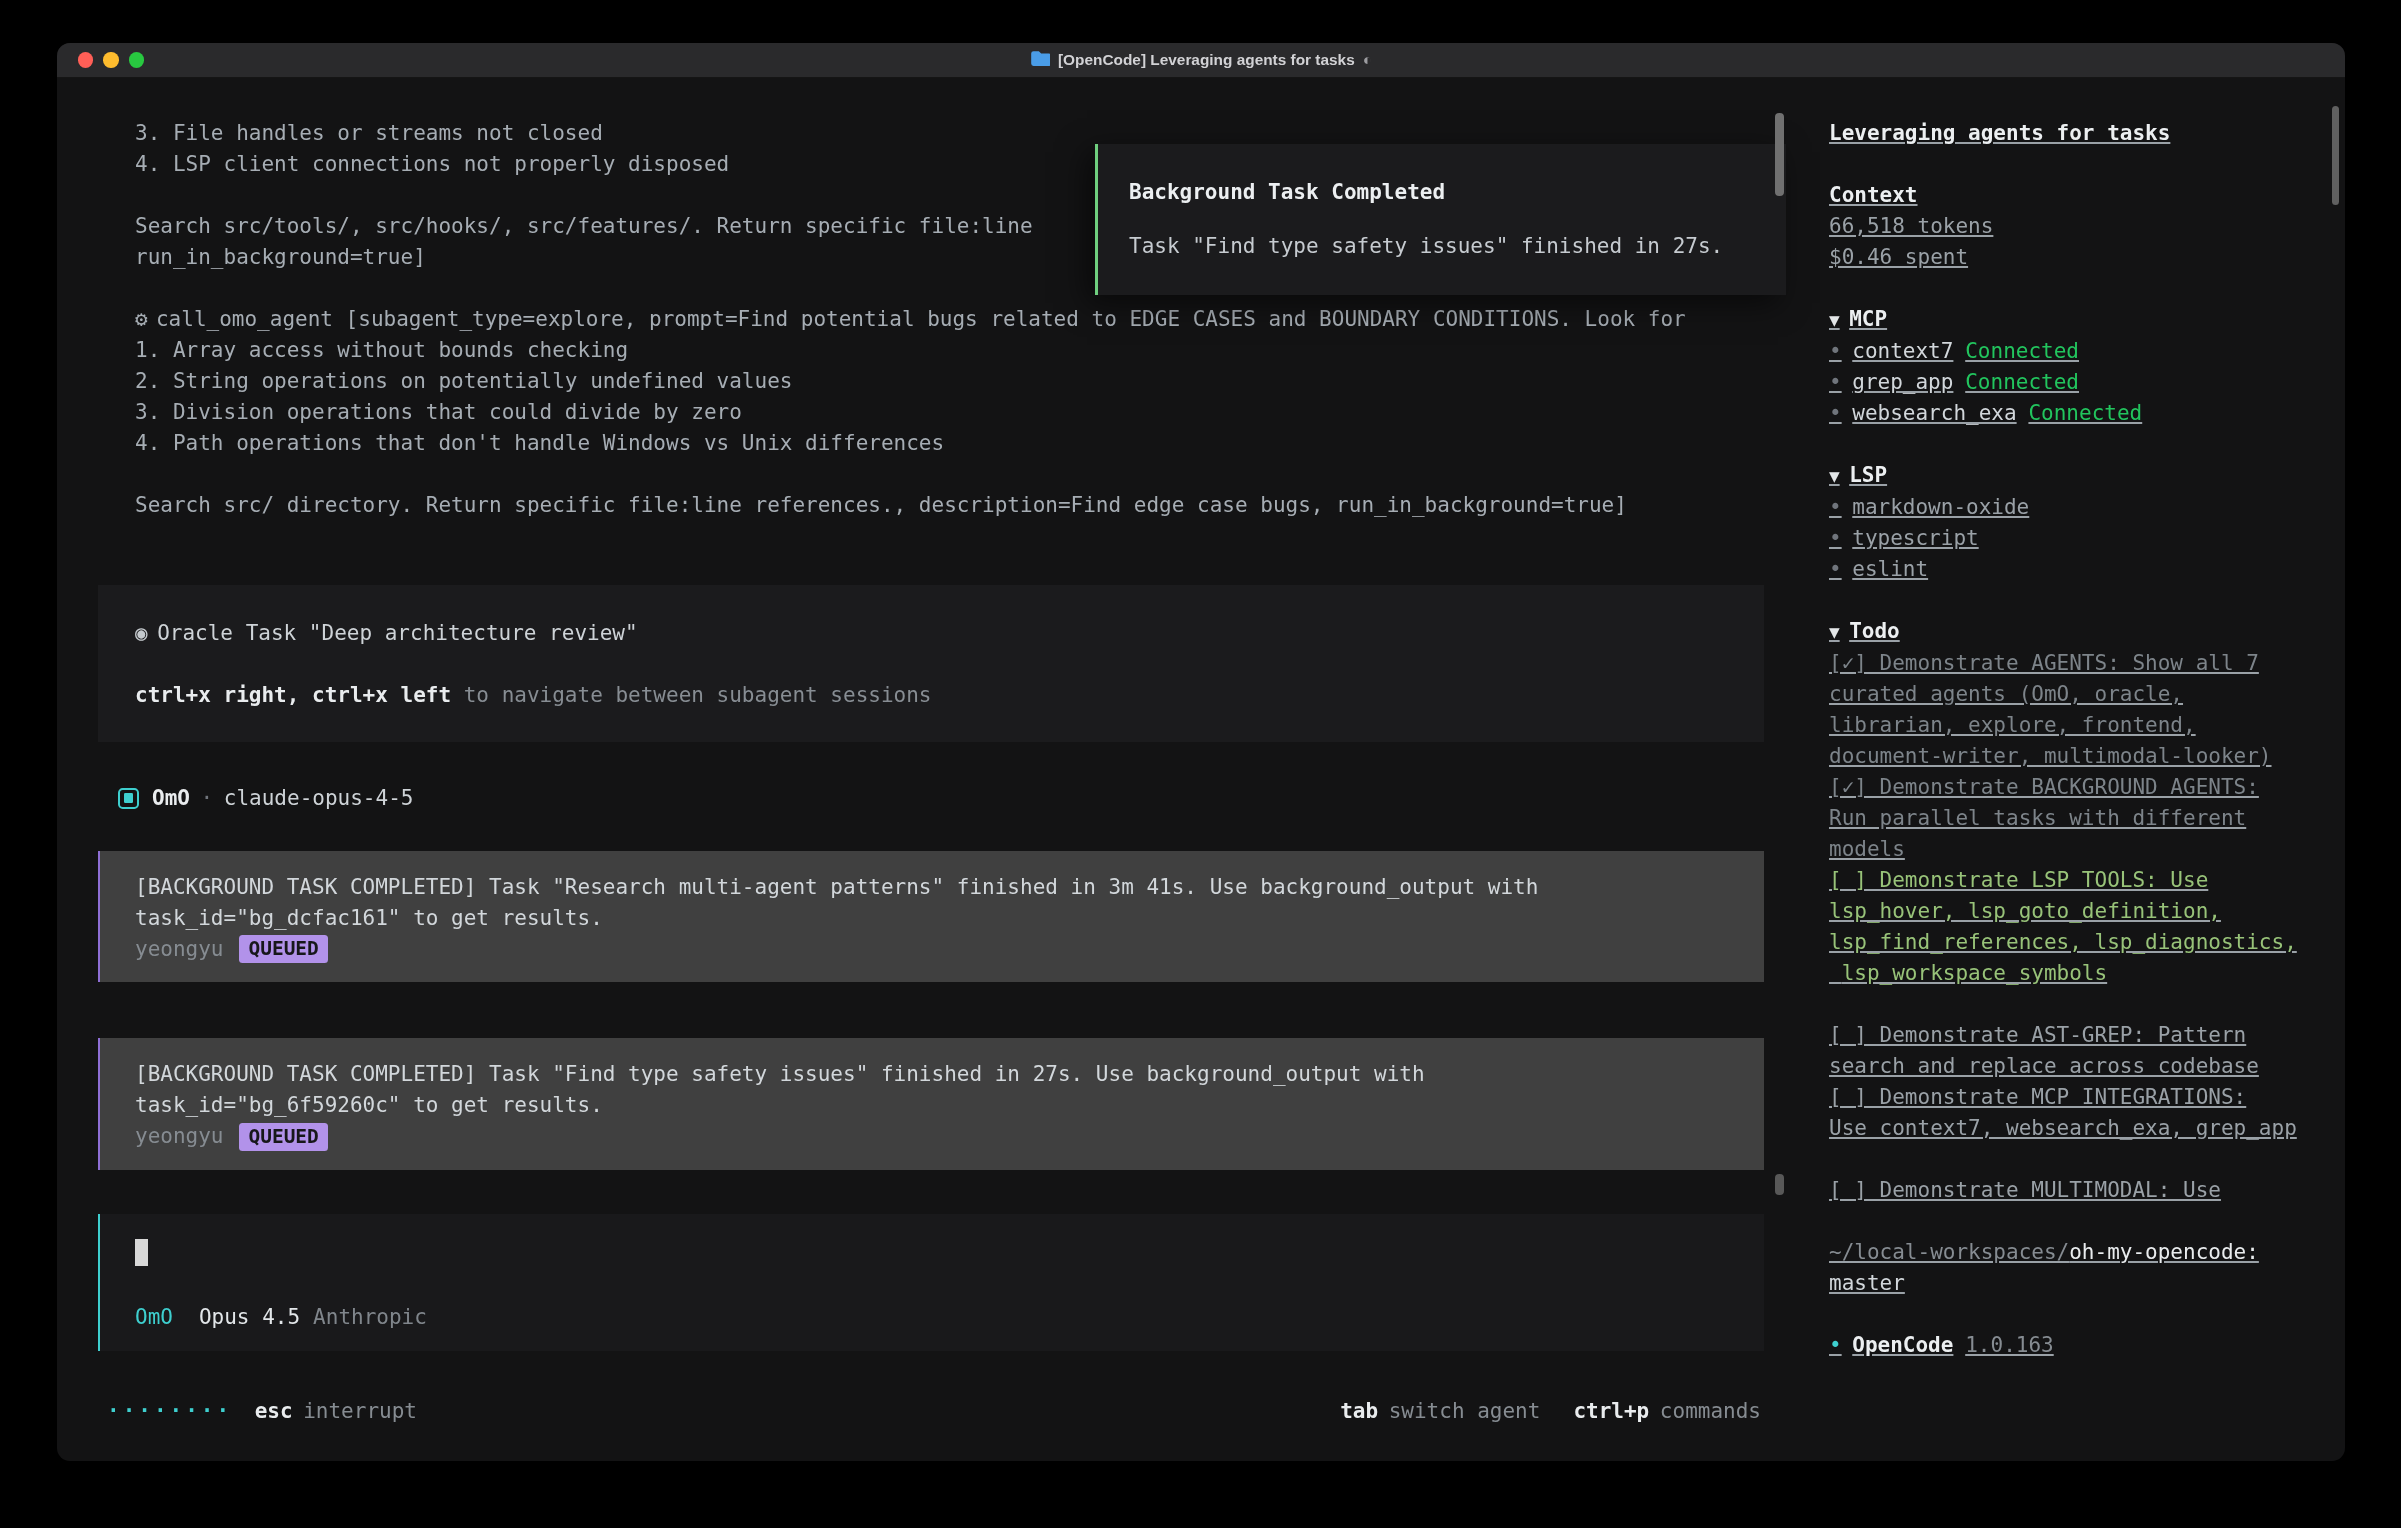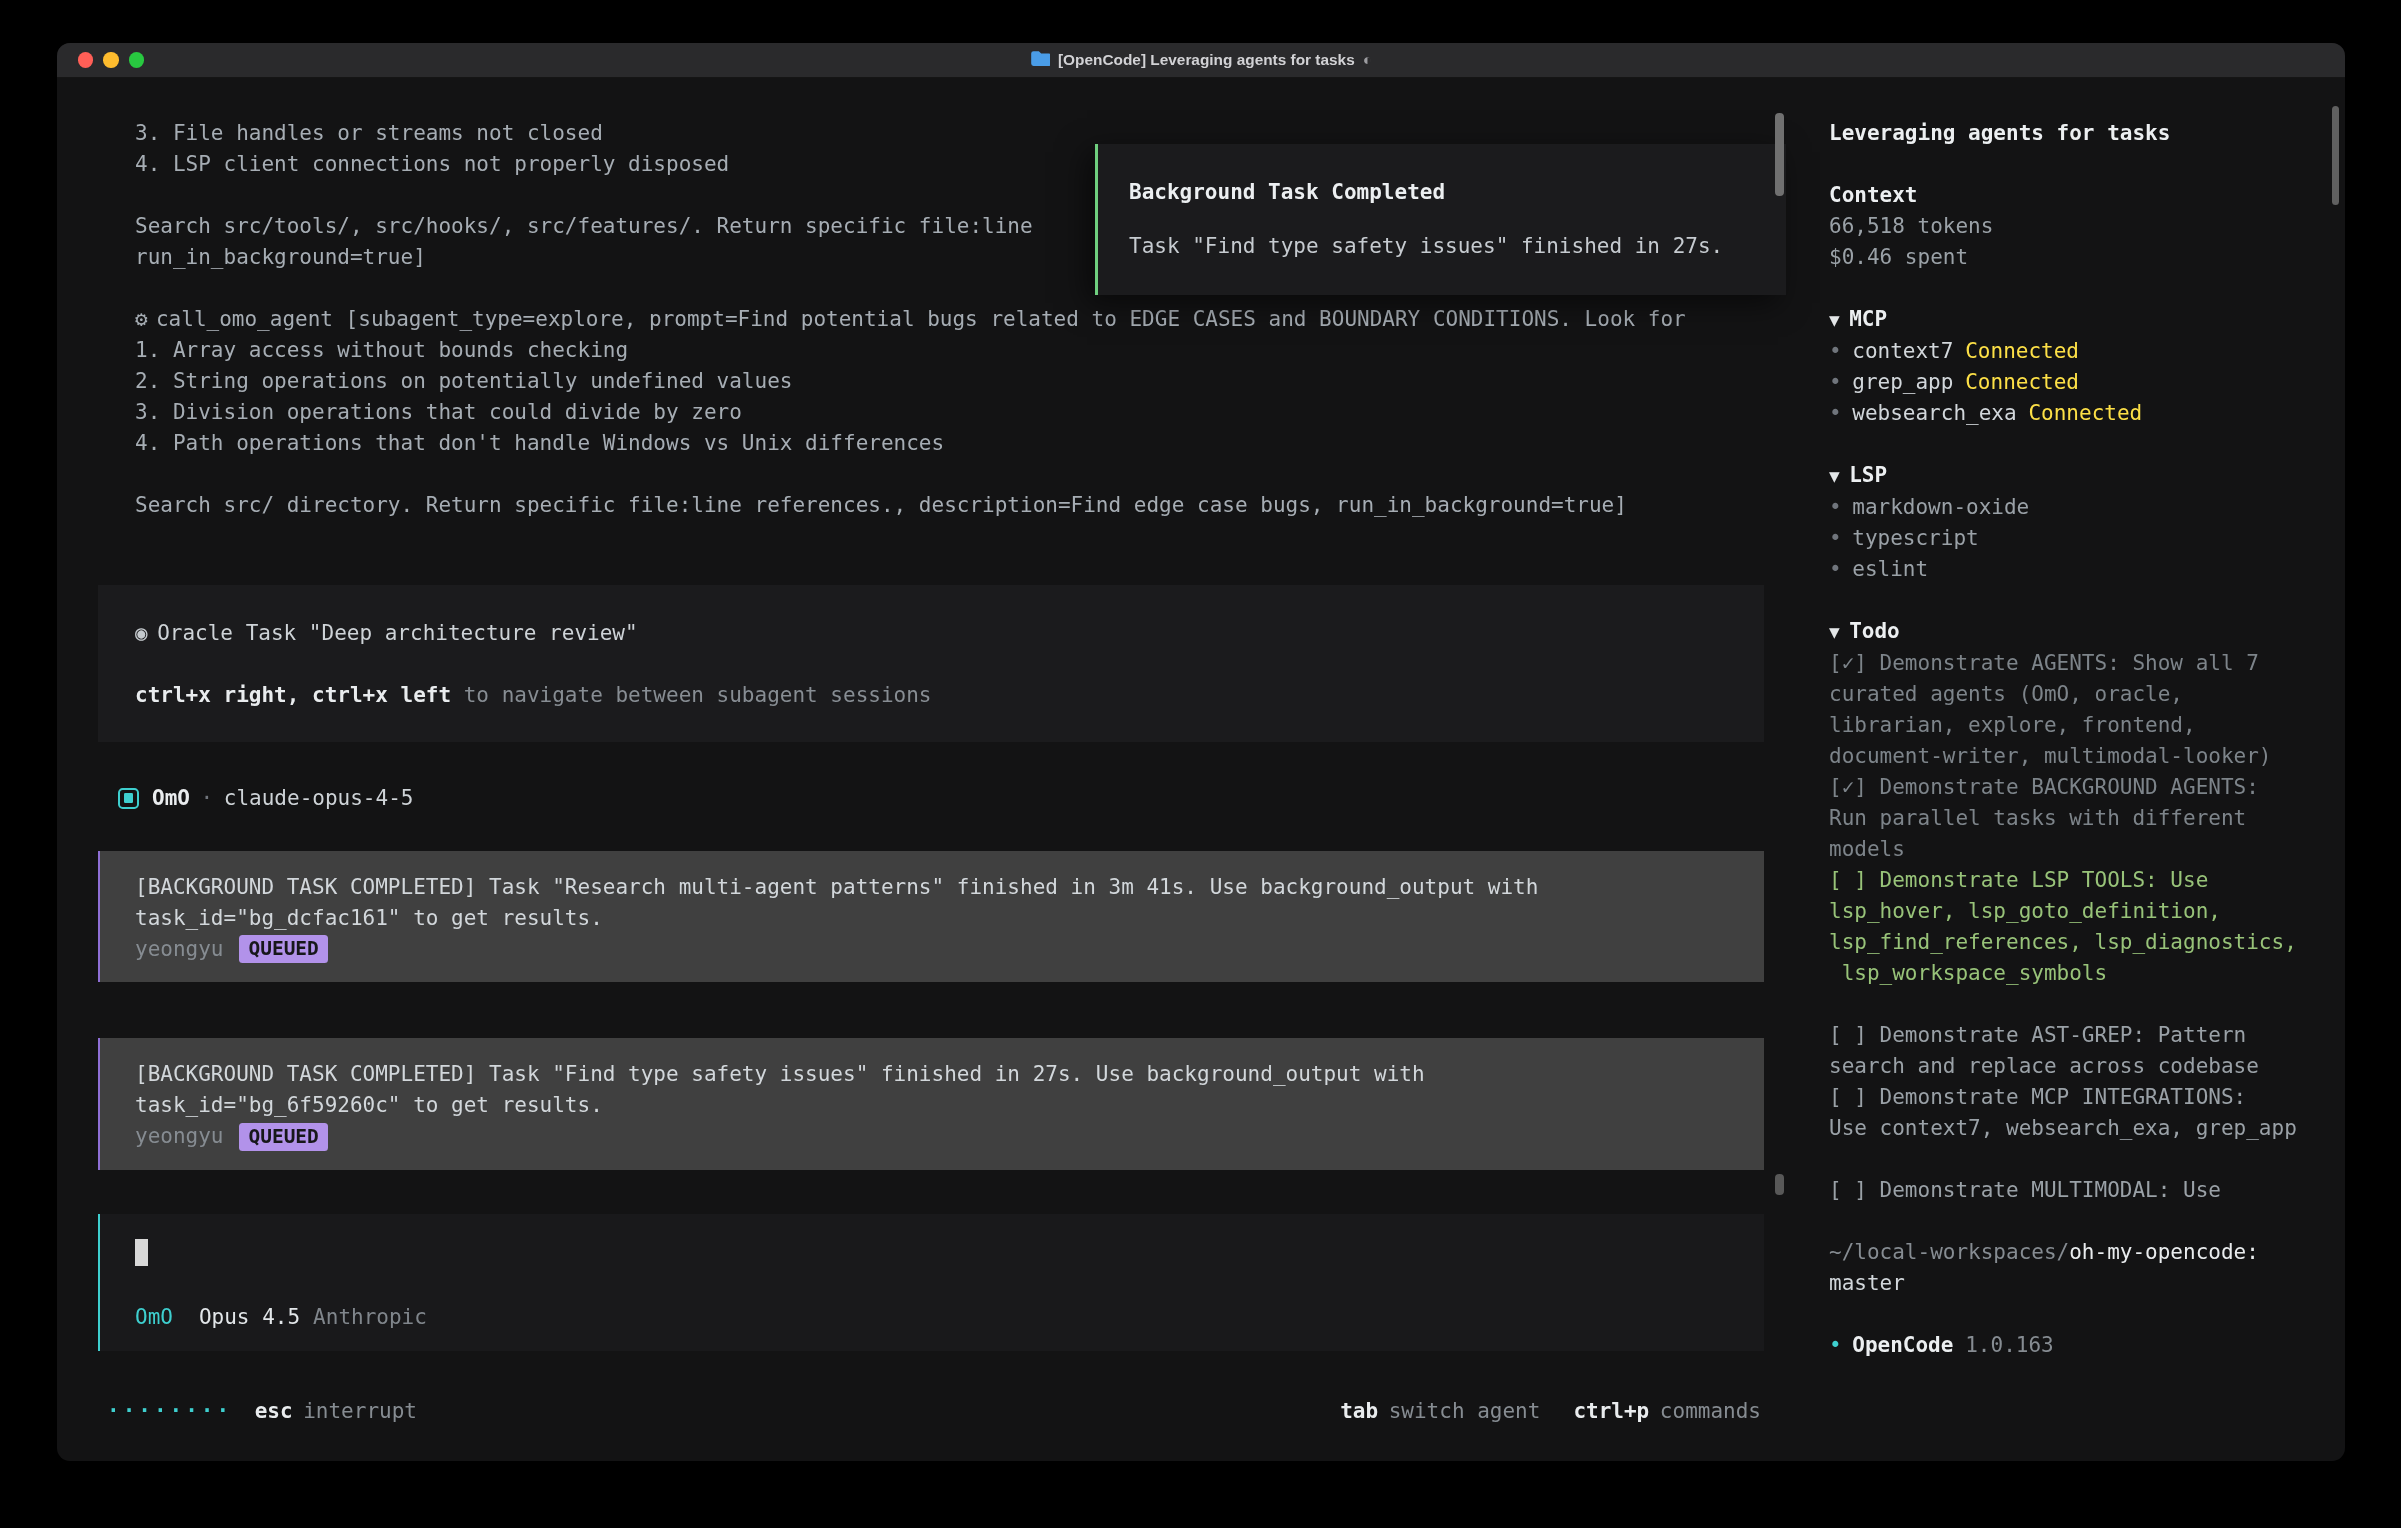--- a/index.html
+++ b/index.html
@@ -21,21 +21,21 @@
   .title-group { margin:0 auto; display:flex; align-items:center; gap:8.3px;
                  font-family:"Liberation Sans", sans-serif; font-size:15.4px;
                  font-weight:700; color:#d2d2d5; }
   .title-suffix { color:#9d9da1; font-weight:400; font-size:15.4px; }
 
   
   .content { position:absolute; top:35px; left:0; right:0; bottom:0; display:flex;gap:12px; }
   .main-content { width:1743px; position:relative; padding:40px 36px 0 41px;
                   font-size:21px; line-height:31px; color:#a6adb4; }
   .sidebar { flex:1; position:relative; padding:40px 32px 4px 17px;
-             font-size:21px; line-height:31px; color:#9aa1a7; }
+             font-size:21px; line-height:31px; color:#9aa1a7;text-decoration:underline; }
 
   
   .tline { margin-left:37px; min-height:31px; white-space:pre; }
   .gear { margin-right:8.3px; color:#a6adb4; }
   .tool-call { margin-top:31px; }
 
   
   .panel-oracle { margin-top:64px; background:#1b1b1d; padding:32.5px 35px 31px 37px; }
   .panel-line { min-height:31px; white-space:pre; }
   .panel-title { color:#ced3d7; }
@@ -97,21 +97,21 @@
   .side-scroll { position:absolute; right:5.9px; top:28px; width:7px; height:99px;
                  background:#606060; border-radius:3.5px; }
 
   
   .sline { min-height:31px; white-space:pre-wrap; }
   .s-title { font-weight:bold; color:#eceff1; }
   .s-head { font-weight:bold; color:#eceff1; }
   .marker { color:#e3e6e8; margin-right:9.5px; font-size:17.7px; }
   .bullet { color:#70757c; margin-right:10.6px; }
   .mcp-name { color:#d2d7db; }
-  .mcp-status { color:#fde047; margin-left:11.8px; }
+  .mcp-status { color:#22c55e; margin-left:11.8px; }
   .lsp-name { color:#9aa1a7; }
   .t-done { color:#7d848a; }
   .t-active { color:#98c379; }
   .t-pending { color:#9aa1a7; }
   .path-dim { color:#868c92; }
   .path-repo { color:#e9ecee; }
   .path-branch { color:#d2d7db; }
   .foot-bullet { color:#3ecfcf; margin-right:10.6px; }
   .foot-name { font-weight:bold; color:#eceff1; }
   .foot-version { color:#868c92; margin-left:11.8px; }

